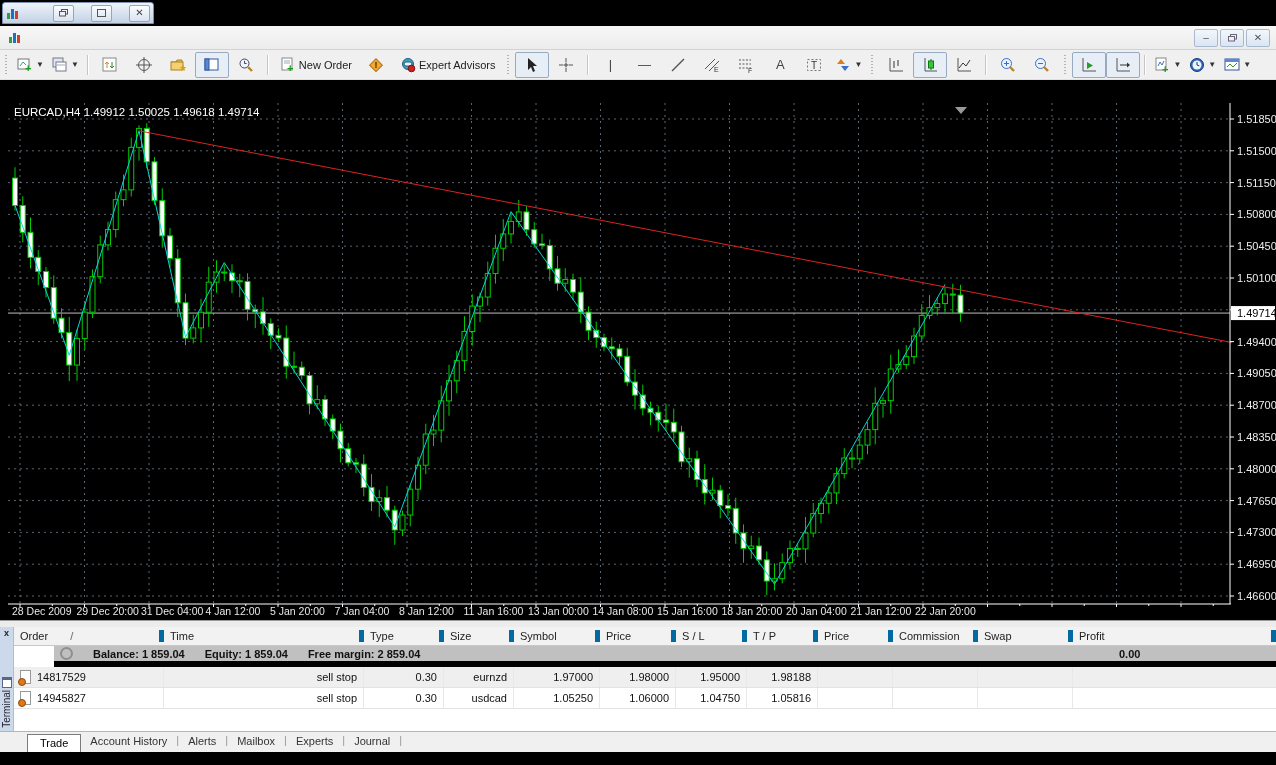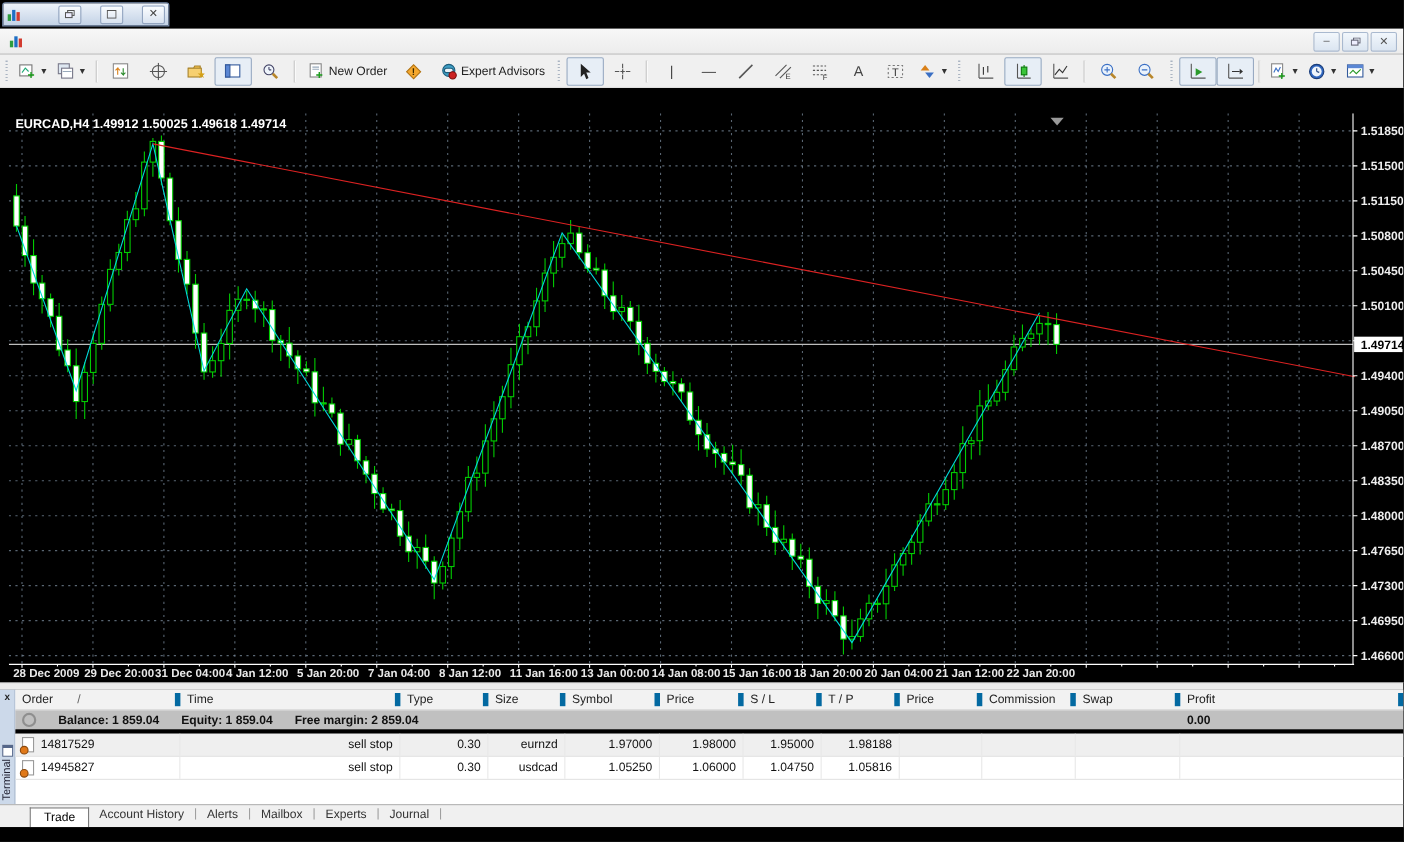--- a/index.html
+++ b/index.html
@@ -38,37 +38,37 @@
   .lblbtn{padding:0 6px;}
   .ico{display:inline-block;position:relative;width:16px;height:16px;}
   .ico svg{position:absolute;left:0;top:0;}
   .glyph{font-size:13px;color:#444;line-height:16px;width:16px;text-align:center;display:inline-block;}
 
   .tf-band{position:absolute;left:165px;top:0;height:22px;display:flex;align-items:center;}
   .tfbtn{font-size:11px;color:#222;padding:2px 7px;margin:0 1px;border:1px solid transparent;border-radius:2px;}
   .tfbtn.active{background:#f6f9fc;border:1px solid #9aaabf;}
 
   
-  .chart{position:absolute;left:0;top:103px;width:1276px;height:517px;background:#000;font-weight:bold;}
+  .chart{position:absolute;left:0;top:103px;width:1276px;height:517px;background:#000;}
 
   
   .splitter{position:absolute;left:0;top:620px;width:1276px;height:7px;background:#ececec;border-top:1px solid #9a9a9a;box-sizing:border-box;}
 
   
   .terminal{position:absolute;left:0;top:627px;width:1276px;height:104px;background:#fff;display:flex;}
   .t-strip{width:14px;background:#ccd9ea;display:flex;flex-direction:column;align-items:center;border-right:1px solid #aebdd0;box-sizing:border-box;}
   .t-close{font-size:9px;font-weight:bold;color:#222;margin-top:1px;cursor:default;}
   .t-strip .spacer{flex:1;}
   .t-winico{width:8px;height:7px;border:1px solid #55678a;border-top:3px solid #55678a;background:#fff;margin-bottom:2px;}
   .t-vlabel{writing-mode:vertical-rl;transform:rotate(180deg);font-size:10px;color:#223;margin-bottom:3px;}
   .t-table{flex:1;font-size:11px;color:#111;}
   .t-row{display:grid;grid-template-columns:150px 200px 80px 70px 86px 76px 71px 71px 75px 85px 95px 1fr;align-items:center;box-sizing:border-box;}
   .t-head{height:19px;background:#f2f2f2;border-bottom:1px solid #c8c8c8;color:#222;}
   .t-head .cell{border-right:5px solid #0369a1;}
-  .t-balance{height:21px;background:#c0c0c0;font-weight:bold;border-bottom:4px solid #000000;}
+  .t-balance{height:21px;background:#c0c0c0;font-weight:bold;border-bottom:6px solid #000000;margin-left:40px;}
   .t-order{height:21px;border-bottom:1px solid #e3e3e3;}
   .t-order .cell{border-right:1px solid #e8e8e8;height:100%;display:flex;align-items:center;justify-content:flex-end;box-sizing:border-box;}
   .t-order.odd{background:#efefef;}
   .cell{padding:0 6px;text-align:left;white-space:nowrap;}
   .cell.first{text-align:left;display:flex;align-items:center;justify-content:flex-start !important;gap:6px;}
   .bal-icon{width:9px;height:9px;border:2px solid #8f8f8f;border-radius:50%;display:inline-block;}
   .ord-icon{width:9px;height:12px;background:#fff;border:1px solid #9a9a9a;position:relative;display:inline-block;}
   .ord-icon::after{content:"";position:absolute;left:-3px;bottom:-3px;width:6px;height:6px;border-radius:50%;background:#e07818;border:1px solid #8a4a10;}
   .bal-text span{margin-right:14px;}
   .t-balance .cell.profit{font-weight:bold;}

